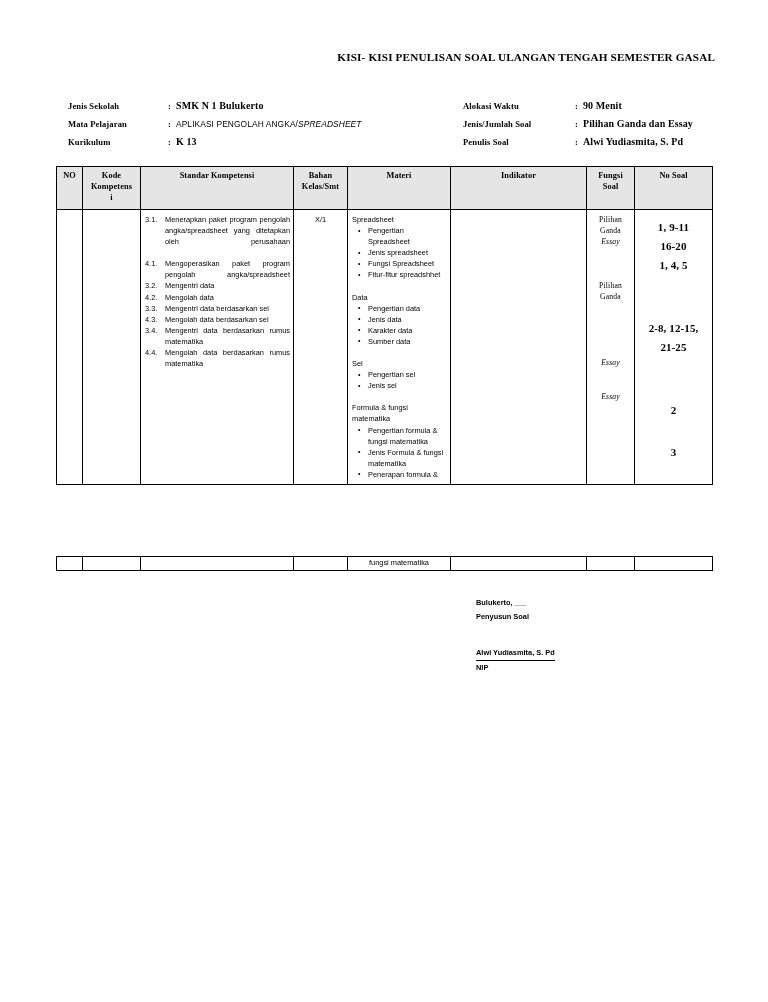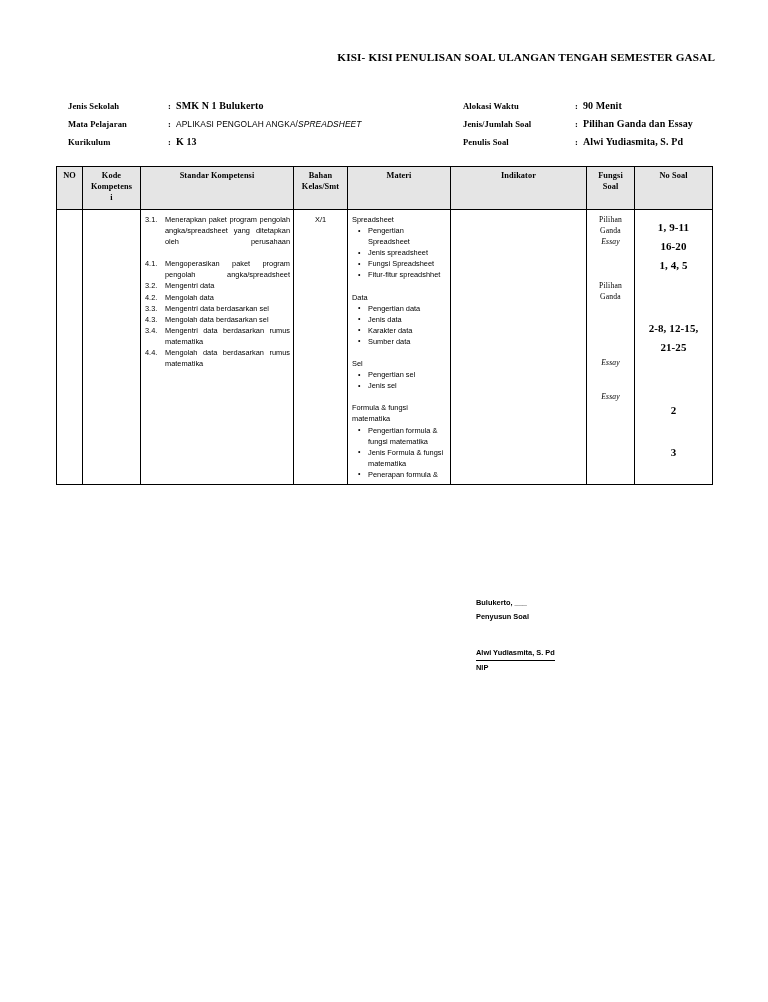--- a/index.html
+++ b/index.html
@@ -496,20 +496,46 @@
             <div class="nosoal-line">2</div>
             <div class="vspace-2"></div>
             <div class="nosoal-line">3</div>
           </div>
         </td>
 
       </tr>
     </tbody>
   </table>
 
+  <table class="tbl-cont">
+    <colgroup>
+      <col class="c-no">
+        <col class="c-kode">
+        <col class="c-sk">
+        <col class="c-bahan">
+      <col class="c-materi">
+        <col class="c-indik">
+        <col class="c-bentuk">
+        <col class="c-nosoal">
+    </colgroup>
+    <tbody>
+      <tr>
+        <td></td>
+        <td></td>
+        <td></td>
+        <td></td>
+        <td>
+          <div class="cont-materi">fungsi matematika</div>
+        </td>
+        <td></td>
+        <td></td>
+        <td></td>
+      </tr>
+    </tbody>
+  </table>
 
   <div class="sign">
     <div class="sign-place">Bulukerto, ___</div>
     <div class="sign-role">Penyusun Soal</div>
     <div class="sign-gap"></div>
     <div>
       <span class="sign-name">Alwi Yudiasmita, S. Pd</span>
     </div>
     <div class="sign-nip">NIP</div>
   </div>

